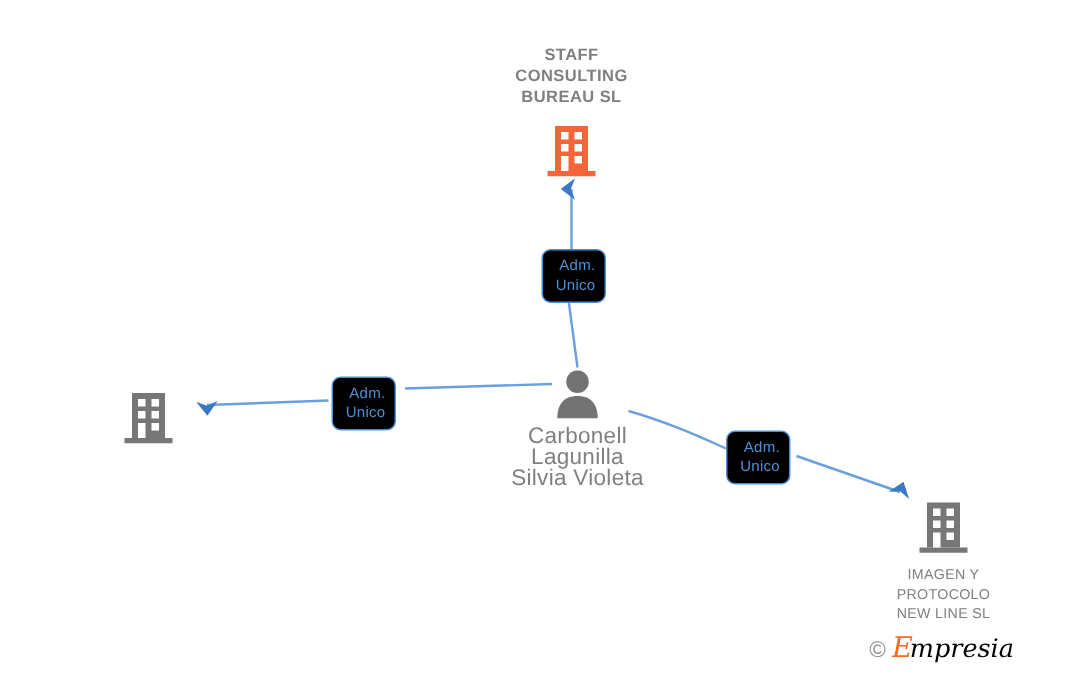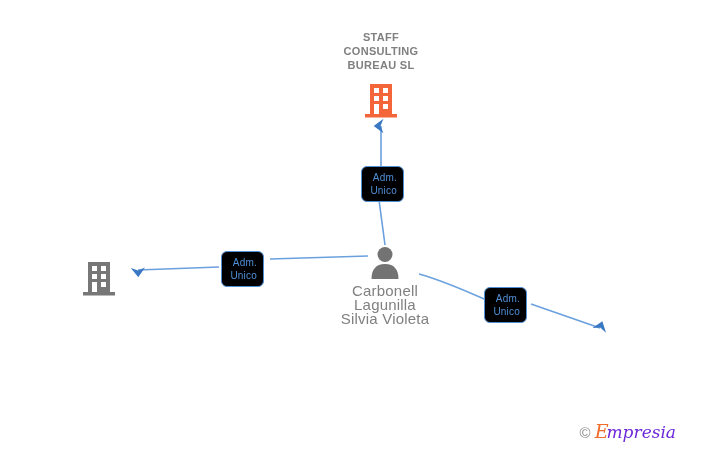--- a/index.html
+++ b/index.html
@@ -85,21 +85,21 @@
     font-size: 15px;
   }
   .wm-e {
     color: #ef6c2a;
     font-family: "DejaVu Serif", serif;
     font-style: italic;
     font-size: 19px;
     line-height: 19px;
   }
   .wm-rest {
-    color: #6d28d9;
+    color: #000000;
     font-family: "DejaVu Serif", serif;
     font-style: italic;
     font-size: 17px;
     line-height: 19px;
     margin-left: -2px;
     margin-top: 48px;
   }
 </style>
 </head>
 <body>
@@ -167,19 +167,34 @@
       <rect x="10" y="14" width="5" height="5" fill="#ffffff"></rect>
       <rect x="19" y="14" width="5" height="5" fill="#ffffff"></rect>
       <rect x="10" y="22" width="5" height="10" fill="#ffffff"></rect>
       <rect x="19" y="22" width="5" height="5" fill="#ffffff"></rect>
     </svg>
   </div>
 
   <div class="rel-box" style="left:484px; top:287px; width:43px;">Adm.
 Unico</div>
 
+  <div class="node" style="left:570px; top:333px; width:118px;">
+    <svg class="ico" width="34" height="36" viewBox="0 0 34 36">
+      <rect x="6" y="2" width="22" height="30" fill="#777777"></rect>
+      <rect x="1" y="32" width="32" height="3.5" fill="#777777"></rect>
+      <rect x="10" y="6" width="5" height="5" fill="#ffffff"></rect>
+      <rect x="19" y="6" width="5" height="5" fill="#ffffff"></rect>
+      <rect x="10" y="14" width="5" height="5" fill="#ffffff"></rect>
+      <rect x="19" y="14" width="5" height="5" fill="#ffffff"></rect>
+      <rect x="10" y="22" width="5" height="10" fill="#ffffff"></rect>
+      <rect x="19" y="22" width="5" height="5" fill="#ffffff"></rect>
+    </svg>
+    <div class="node-label company" style="margin-top:8px;">IMAGEN Y
+PROTOCOLO
+NEW LINE SL</div>
+  </div>
 
   <div id="watermark">
     <span class="wm-c">©</span>
     <span><span class="wm-e">E</span><span class="wm-rest">mpresia</span></span>
   </div>
 
 </div>
 
 </body></html>

